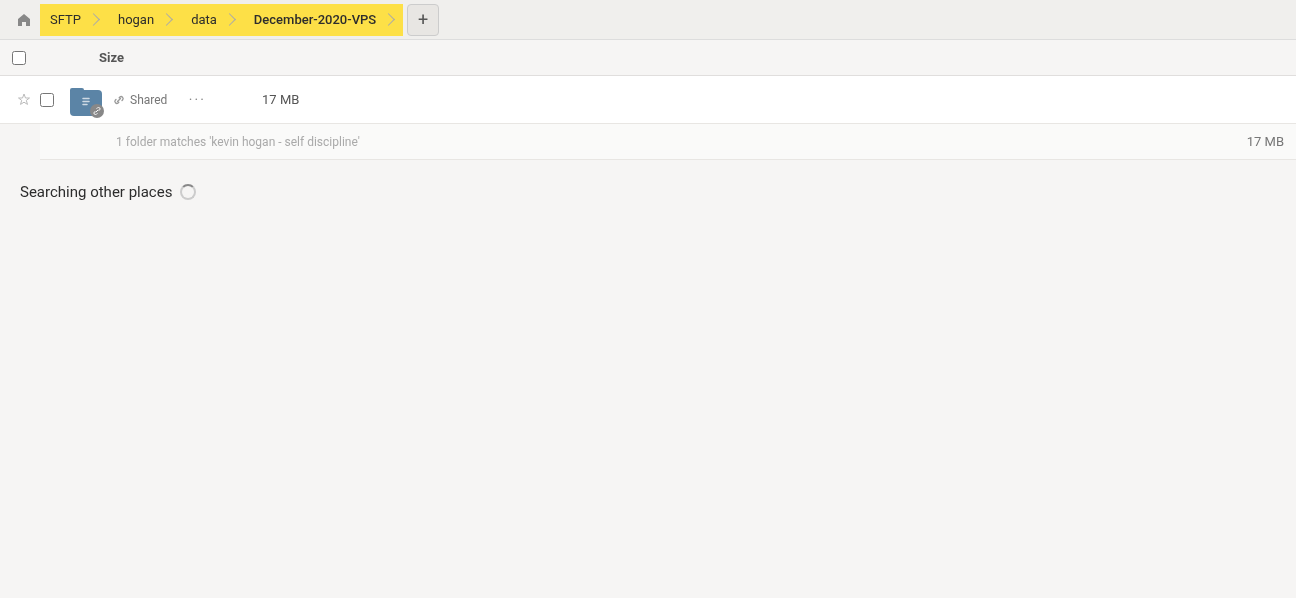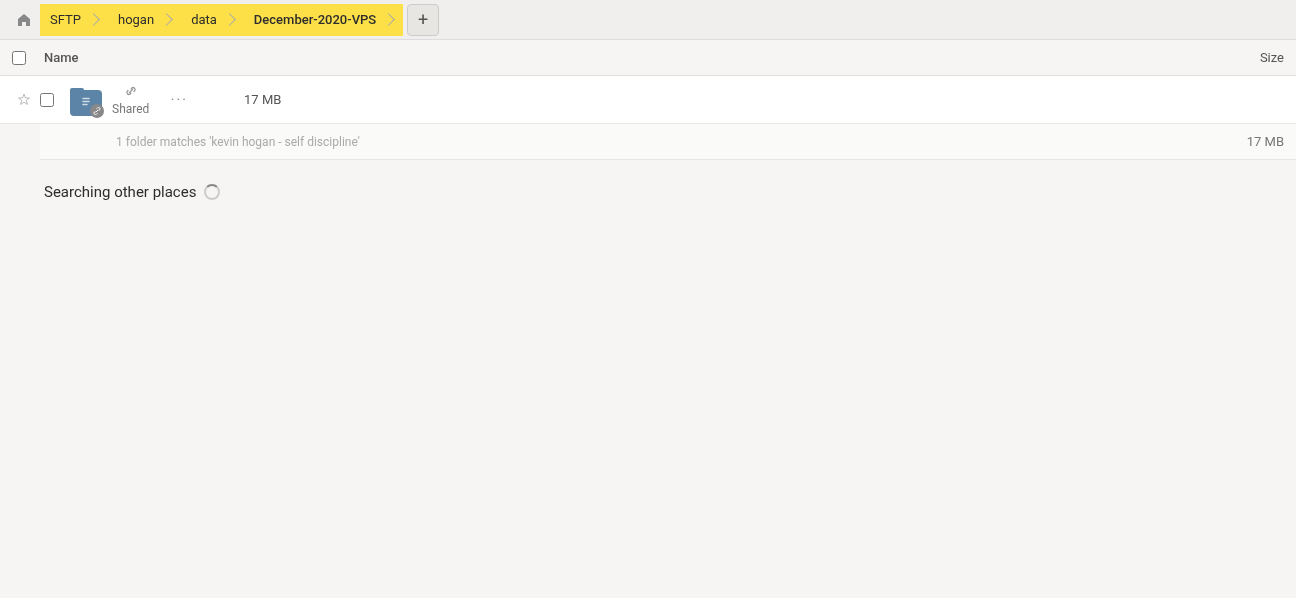--- a/index.html
+++ b/index.html
@@ -103,21 +103,21 @@
       font-size: 13px;
       color: #555;
       font-weight: 500;
     }
 
     .col-size {
       width: 80px;
       text-align: right;
       font-size: 13px;
       color: #555;
-      font-weight: 400;
+      font-weight: 700;
     }
 
     
     .file-row {
       display: flex;
       align-items: center;
       height: 48px;
       padding: 0 12px;
       background: #fff;
       border-bottom: 1px solid #e8e6e3;
@@ -196,21 +196,20 @@
       color: #2d2d2d;
     }
 
     .row-shared-badge {
       display: flex;
       align-items: center;
       gap: 4px;
       color: #777;
       font-size: 12px;
       margin-right: 16px;
-      flex-direction: column;
     }
 
     .row-more {
       width: 28px;
       height: 28px;
       display: flex;
       align-items: center;
       justify-content: center;
       color: #777;
       font-size: 18px;
@@ -253,21 +252,20 @@
       align-items: center;
       height: 48px;
       padding: 0 20px;
       background: #f6f5f4;
     }
 
     .searching-label {
       font-size: 15px;
       color: #2d2d2d;
       font-weight: 400;
-      margin-left: 24px;
     }
 
     .spinner {
       width: 16px;
       height: 16px;
       border: 2px solid #ccc;
       border-top-color: #888;
       border-radius: 50%;
       margin-left: 8px;
       animation: spin 0.8s linear infinite;
@@ -306,21 +304,20 @@
   </div>
   <div class="breadcrumb-add">
     <span>+</span>
   </div>
 </div>
 
 <div class="column-header">
   <div class="col-checkbox">
     <input type="checkbox" style="">
   </div>
-  <div class="col-name">Name</div>
   <div class="col-size">Size</div>
 </div>
 
 <div class="file-row">
   <div class="row-star">
     <svg width="14" height="14" viewBox="0 0 14 14" fill="none">
       <path d="M7 1l1.5 4h4l-3.2 2.4 1.2 4L7 9.2 3.5 11.4l1.2-4L1.5 5h4z" stroke="#bbb" stroke-width="1" fill="none"></path>
     </svg>
   </div>
   <div class="row-checkbox">

